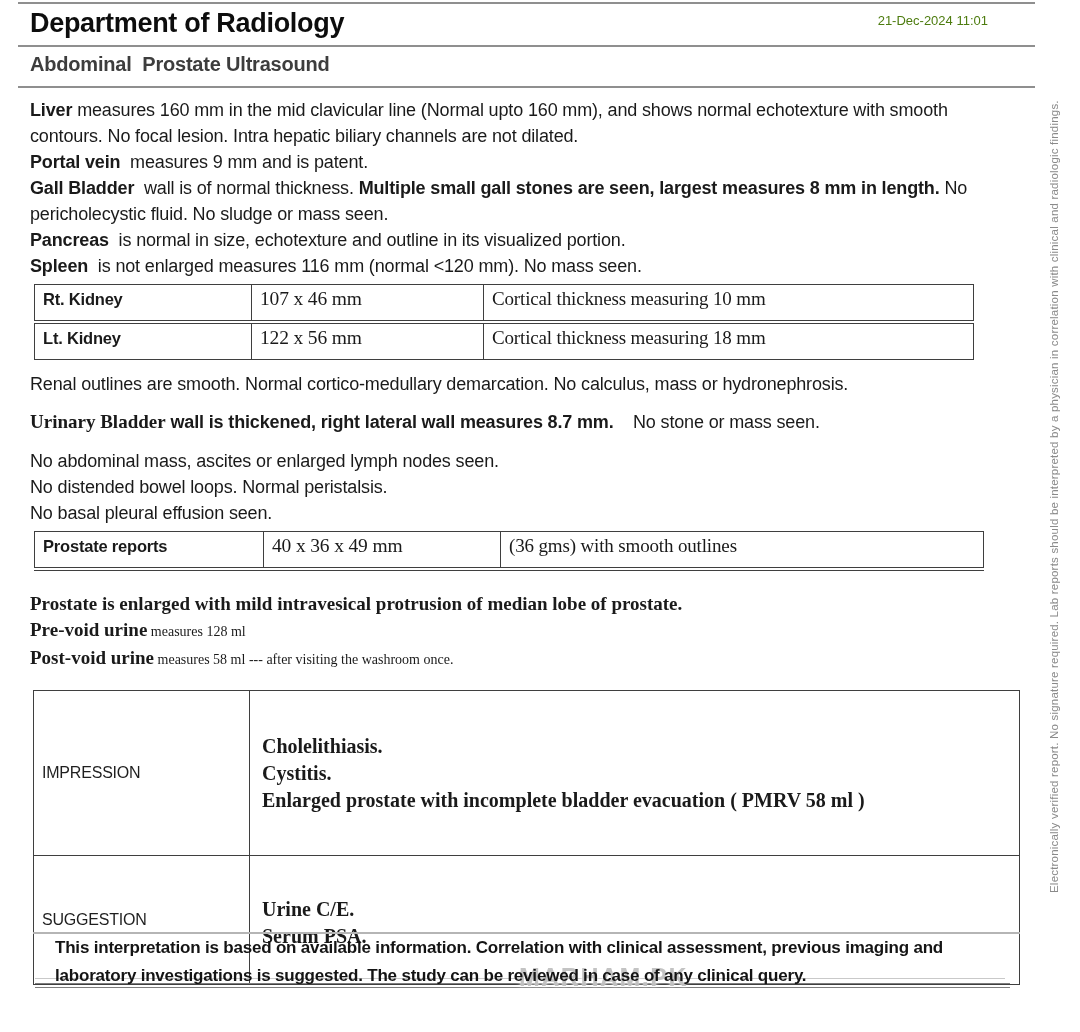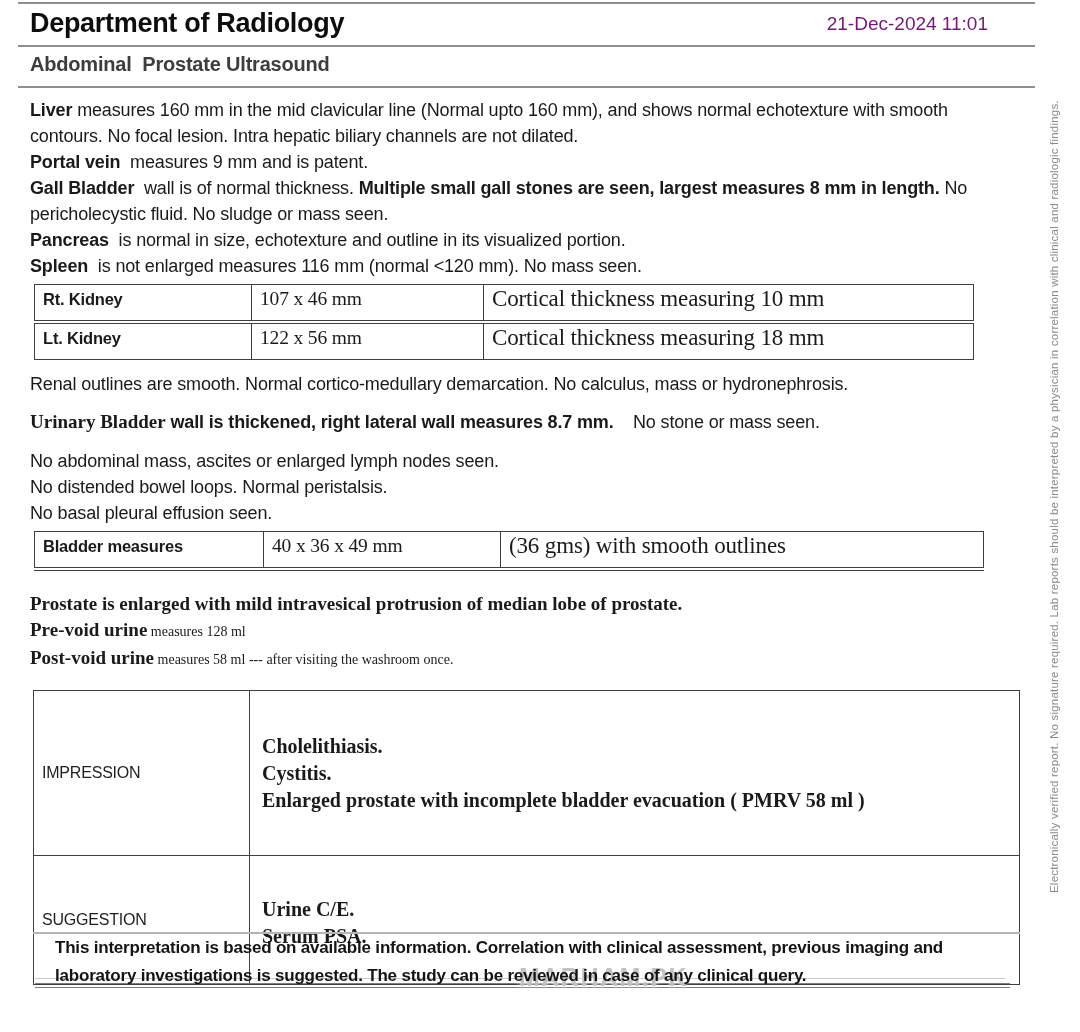--- a/index.html
+++ b/index.html
@@ -6,37 +6,37 @@
   .page {
     position:relative; width:1080px; height:1032px; background:#ffffff;
     font-family:"Liberation Sans", sans-serif; color:#1a1a1a; overflow:hidden;
     margin:0 auto;
   }
   .rule { position:absolute; height:0; border-top:2px solid #8f8f8f; }
   .pre { white-space:pre-wrap; }
 
   
   .report-title { position:absolute; left:30px; top:8px; font-size:27px; font-weight:bold; letter-spacing:-0.3px; color:#0d0d0d; }
-  .report-datetime { position:absolute; right:92px; top:13px; font-size:19px; color:#701a75; }
+  .report-datetime { position:absolute; right:92px; top:13px; font-size:13px; color:#4d7c0f; }
   .exam-title { position:absolute; left:30px; top:53px; font-size:20px; font-weight:bold; color:#3d3d3d; white-space:pre; letter-spacing:-0.2px; }
 
   
   .content { position:absolute; left:30px; top:97px; width:962px; font-size:18px; line-height:26px; letter-spacing:-0.15px; }
   .content p { margin:0; }
   .sb  { font-weight:bold; }
   .sf  { font-family:"Liberation Serif", serif; font-size:14px; letter-spacing:0; }
   .sfb { font-family:"Liberation Serif", serif; font-size:19px; font-weight:bold; letter-spacing:0; }
 
   
   table.meas { border-collapse:collapse; width:940px; margin:5px 0 0 4px; table-layout:fixed; }
   table.meas td { border:1.5px solid #3f3f3f; padding:1px 8px 8px 8px; height:24px; }
   table.meas tr:first-child td { border-bottom:4px double #3f3f3f; }
   td.k-label { width:200px; font-weight:bold; font-size:16.5px; letter-spacing:-0.2px; }
   td.k-size  { width:215px; font-family:"Liberation Serif", serif; font-size:19.5px; }
-  td.k-note  { font-family:"Liberation Serif", serif; font-size:23px; }
+  td.k-note  { font-family:"Liberation Serif", serif; font-size:19px; }
   table.meas2 { width:950px; }
   table.meas2 td.k-label { width:212px; }
   table.meas2 td.k-size  { width:220px; }
 
   .renal-note { margin-top:11px !important; }
   .bladder-line { margin-top:12px !important; }
   .notes-block { margin-top:13px !important; }
   .prostate-block { margin-top:20px !important; font-family:"Liberation Serif", serif; font-size:19.5px; letter-spacing:0; }
 
   
@@ -111,21 +111,21 @@
 
     <div class="notes-block">
       <p>No abdominal mass, ascites or enlarged lymph nodes seen.</p>
       <p>No distended bowel loops. Normal peristalsis.</p>
       <p>No basal pleural effusion seen.</p>
     </div>
 
     <table class="meas meas2">
       <tbody>
           <tr>
-        <td class="k-label">Bladder measures</td>
+        <td class="k-label">Prostate reports</td>
         <td class="k-size">40 x 36 x 49 mm</td>
         <td class="k-note">(36 gms) with smooth outlines</td>
       </tr>
     </tbody>
       </table>
 
     <div class="prostate-block">
       <p class="sfb">Prostate is enlarged with mild intravesical protrusion of median lobe of prostate.</p>
       <p class="pre"><span class="sfb">Pre-void urine</span><span class="sf"> measures 128 ml</span></p>
       <p class="pre"><span class="sfb">Post-void urine</span><span class="sf"> measures 58 ml --- after visiting the washroom once.</span></p>

